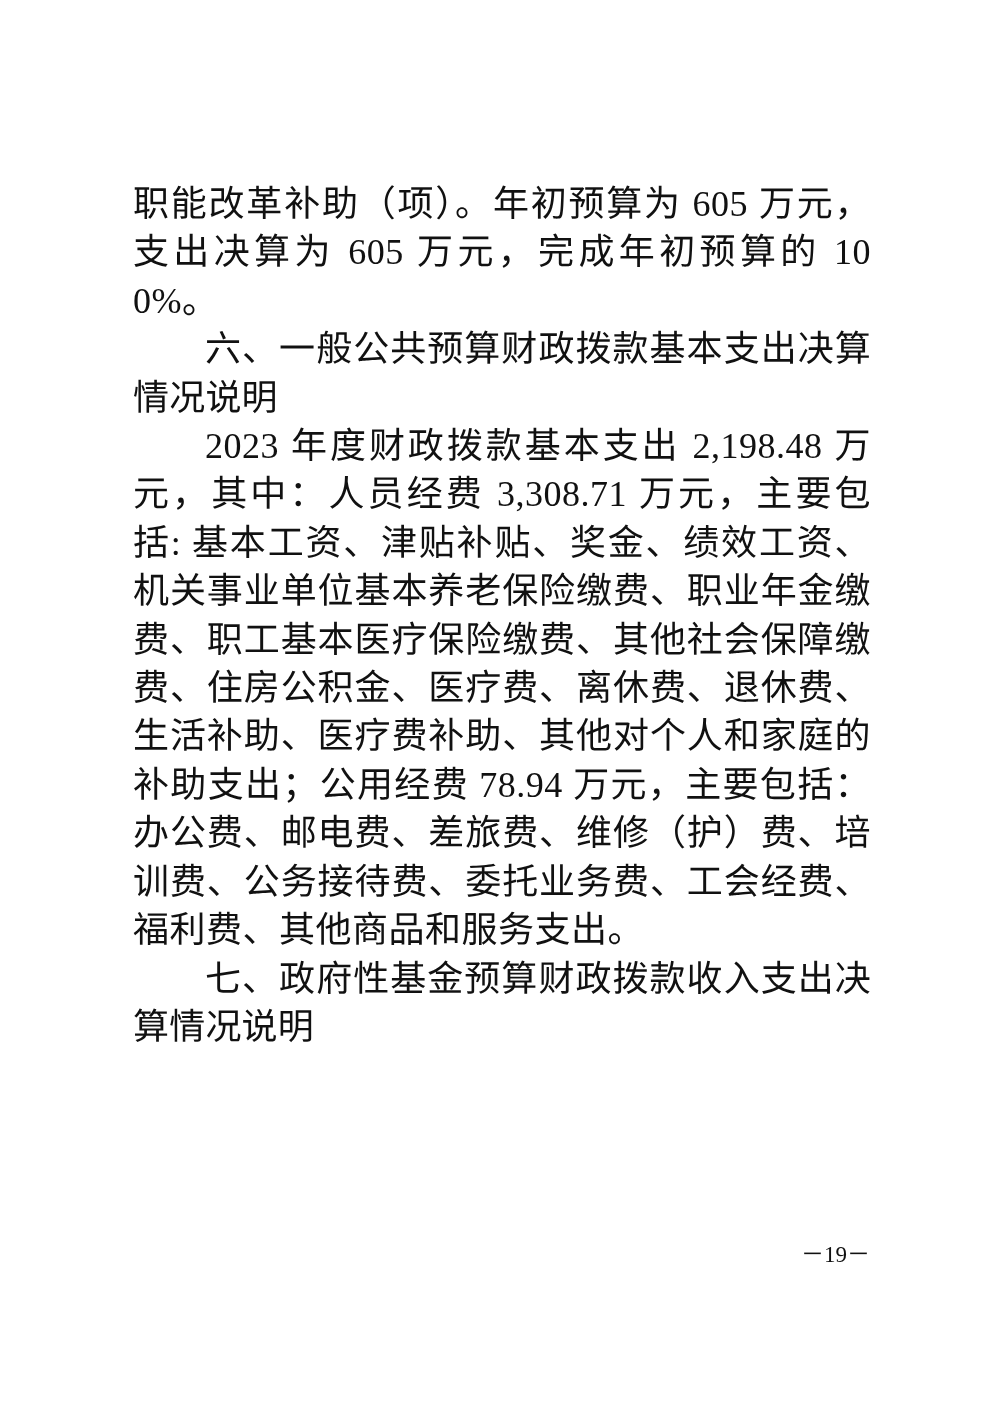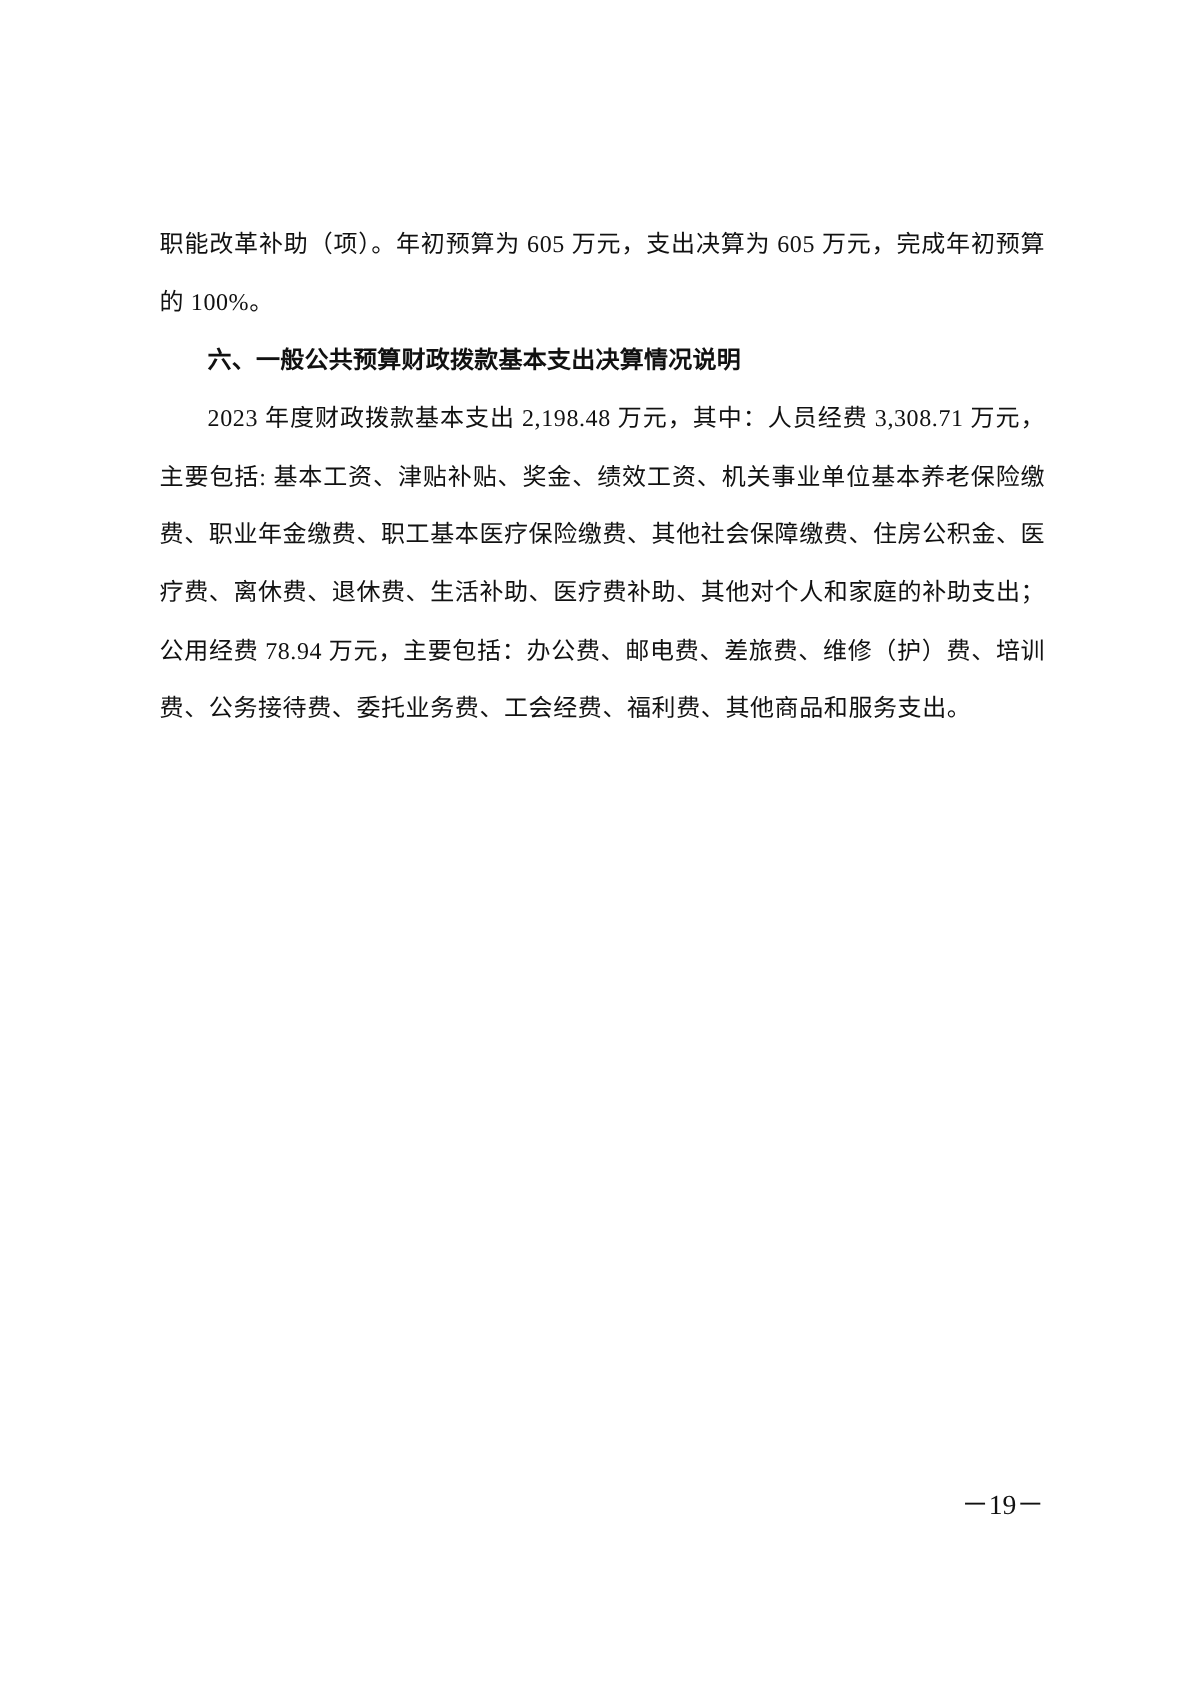--- a/index.html
+++ b/index.html
@@ -24,33 +24,33 @@
   }
   .doc {
     position: absolute;
     top: 180px;
     left: 133px;
     width: 738px;
   }
   .doc p {
     margin: 0;
     padding: 0;
-    font-size: 20px;
+    font-size: 36px;
     line-height: 48.4px;
     text-align: justify;
     text-justify: inter-character;
     letter-spacing: 0.5px;
     word-break: break-all;
   }
   .doc p.indent {
     text-indent: 2em;
   }
   .doc p.heading {
     font-family: "Liberation Sans", sans-serif;
-    font-weight: 700;
+    font-weight: 400;
     letter-spacing: 0.2px;
   }
   .pagenum {
     position: absolute;
     top: 1241px;
     right: 130px;
     font-size: 23px;
     line-height: 28px;
     font-family: "Liberation Serif", serif;
     color: #111111;
@@ -59,16 +59,17 @@
   }
 </style>
 </head>
 <body>
 
 <div class="sheet">
   <div class="doc">
     <p class="body">职能改革补助（项）。年初预算为 605 万元，支出决算为 605 万元，完成年初预算的 100%。</p>
     <p class="heading indent">六、一般公共预算财政拨款基本支出决算情况说明</p>
     <p class="body indent">2023 年度财政拨款基本支出 2,198.48 万元，其中：人员经费 3,308.71 万元，主要包括: 基本工资、津贴补贴、奖金、绩效工资、机关事业单位基本养老保险缴费、职业年金缴费、职工基本医疗保险缴费、其他社会保障缴费、住房公积金、医疗费、离休费、退休费、生活补助、医疗费补助、其他对个人和家庭的补助支出；公用经费 78.94 万元，主要包括：办公费、邮电费、差旅费、维修（护）费、培训费、公务接待费、委托业务费、工会经费、福利费、其他商品和服务支出。</p>
+    <p class="heading indent">七、政府性基金预算财政拨款收入支出决算情况说明</p>
   </div>
 
   <div class="pagenum">－19－</div>
 </div>
 
 </body></html>

